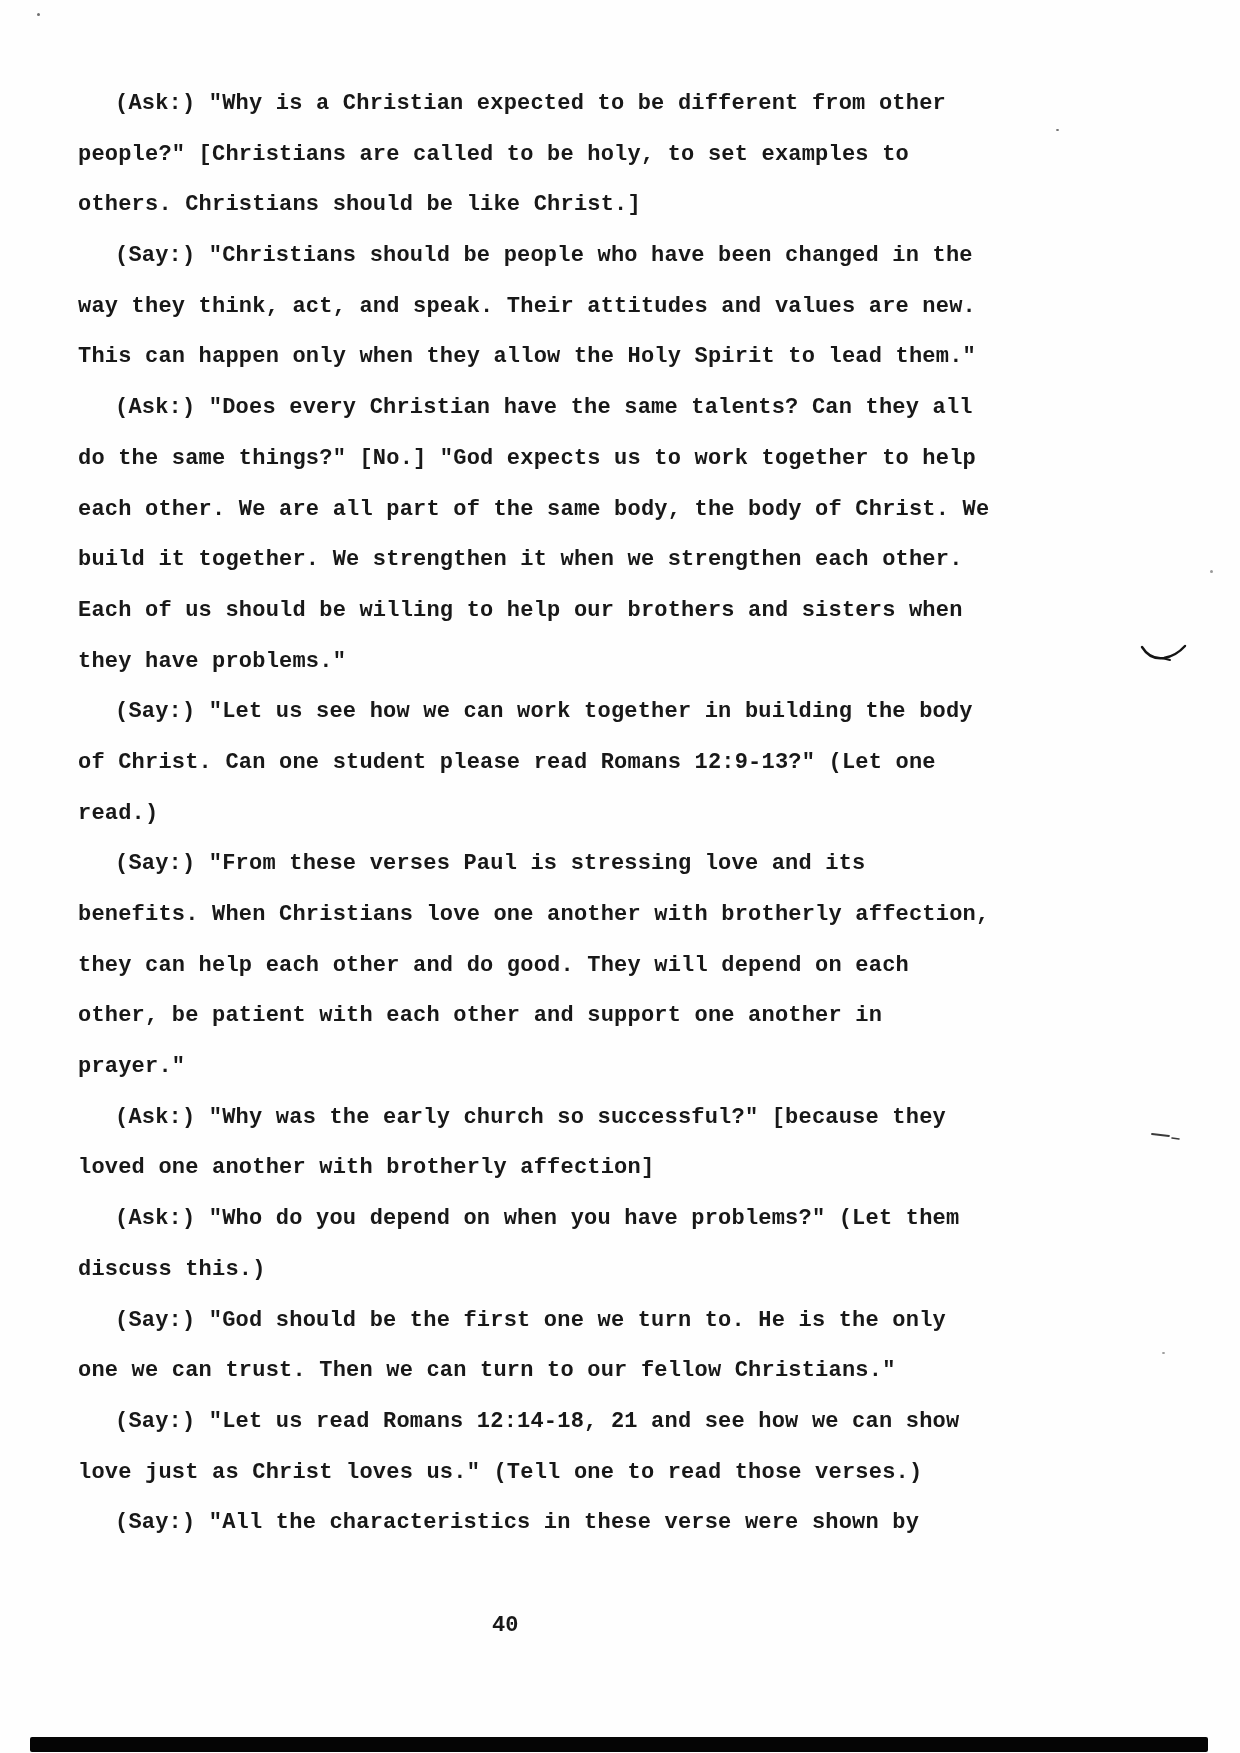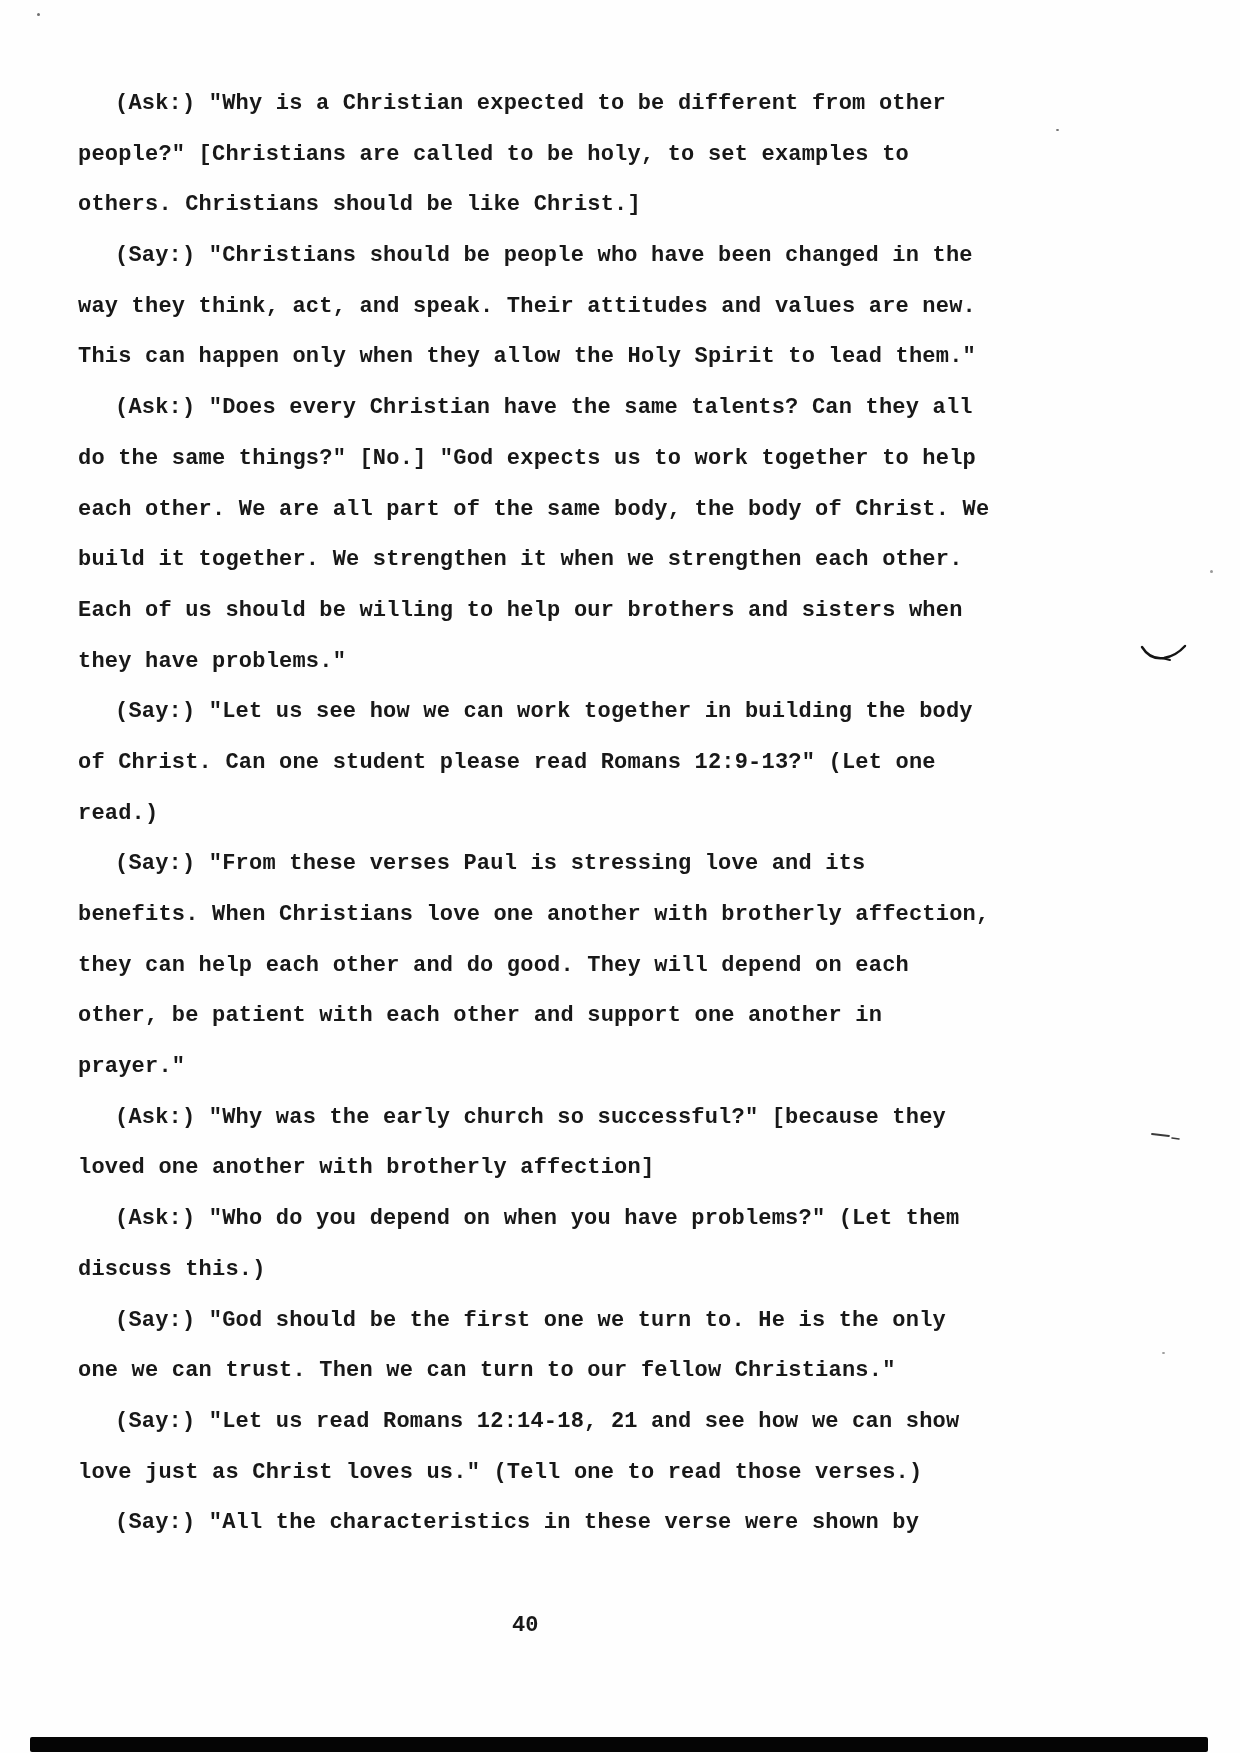--- a/index.html
+++ b/index.html
@@ -31,21 +31,20 @@
   .line { height: 50.7px; }
   .para .line:first-child { padding-left: 37px; }
   .page-number {
     position: absolute;
     left: 492px;
     top: 1601px;
     font-size: 22px;
     font-weight: 700;
     line-height: 50.7px;
     color: #181818;
-    margin-left: 20px;
   }
   .scan-bar {
     position: absolute;
     left: 30px;
     top: 1737px;
     width: 1178px;
     height: 15px;
     background: #050505;
     border-radius: 2px;
   }

